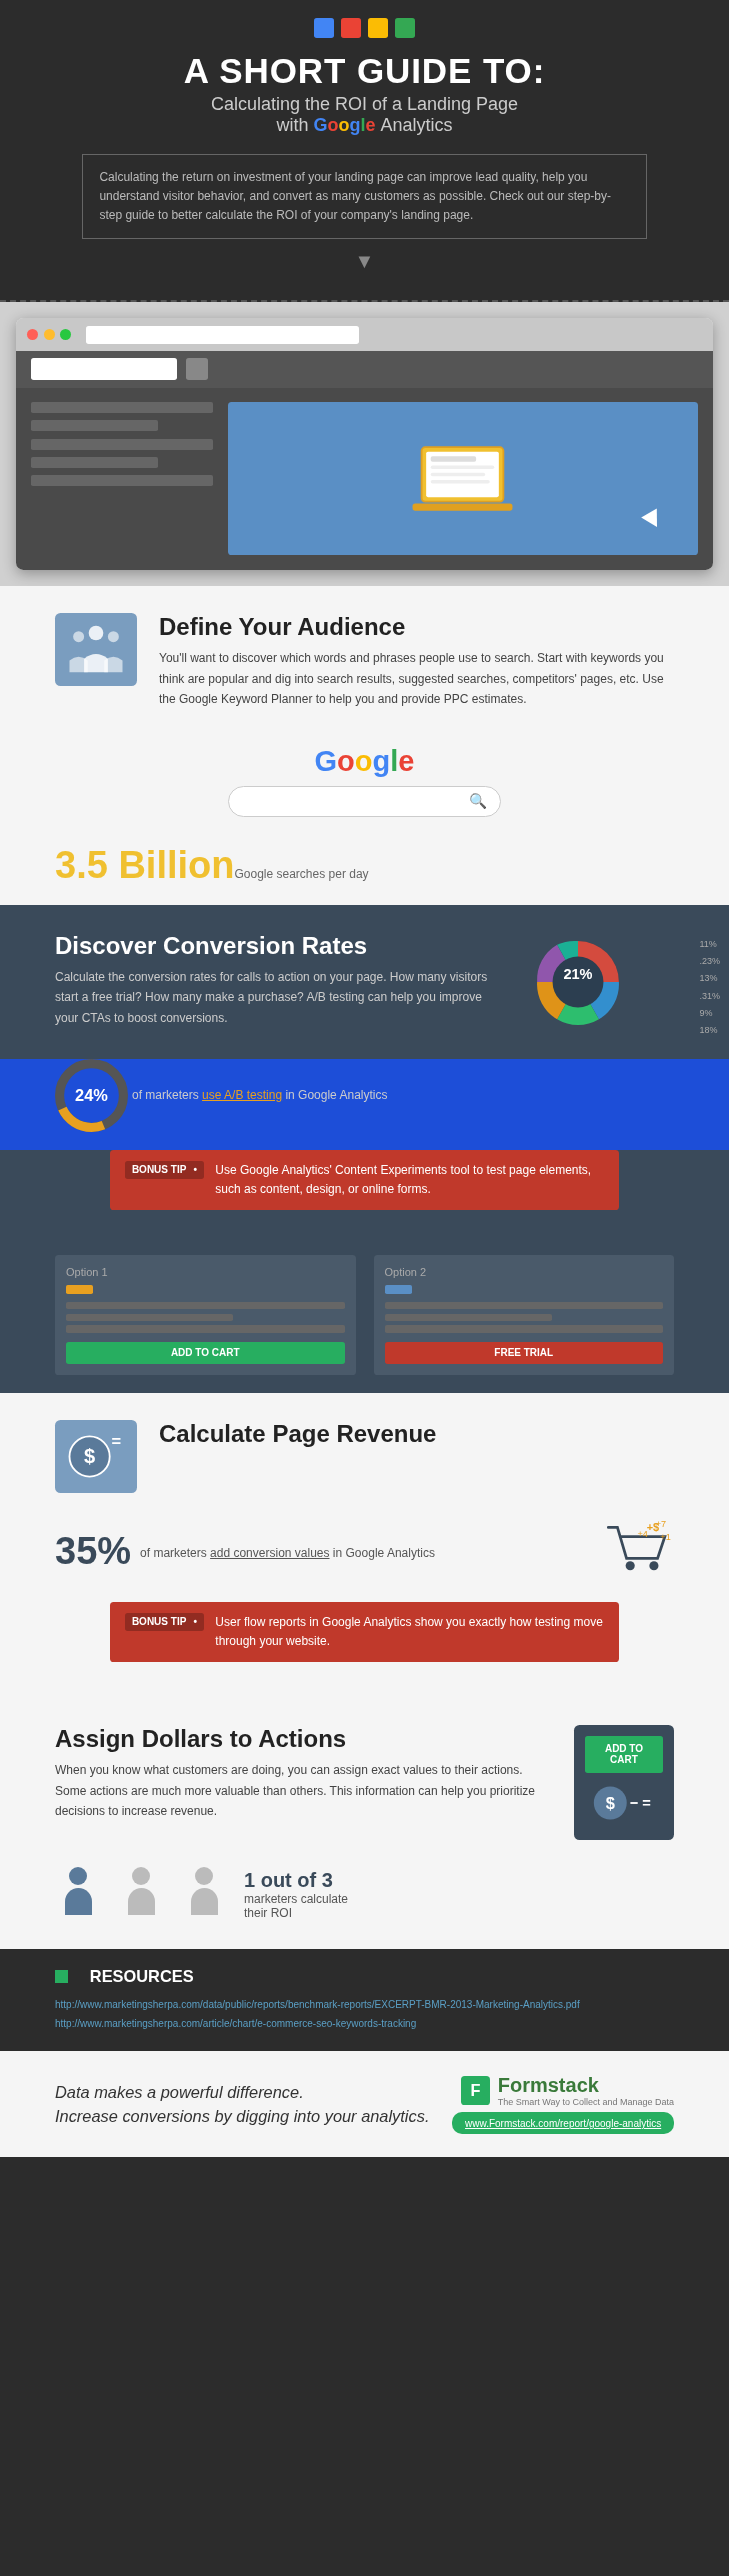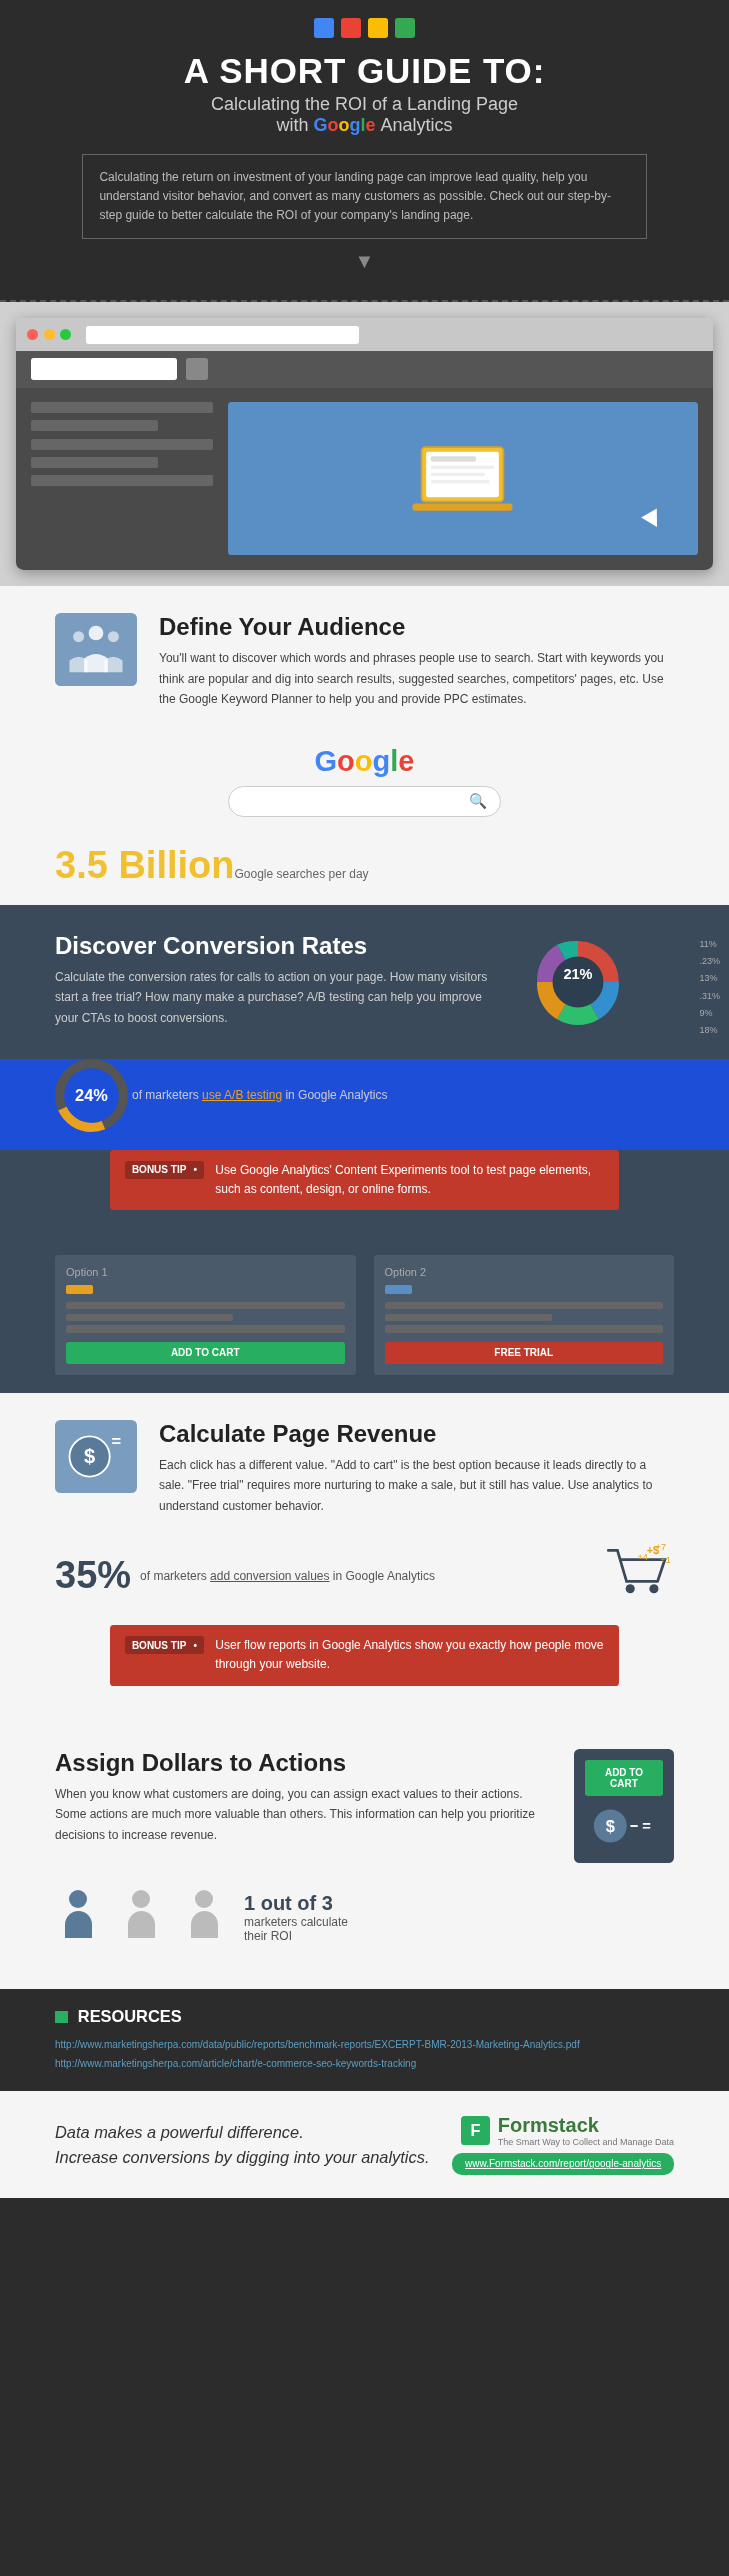--- a/index.html
+++ b/index.html
@@ -456,21 +456,21 @@
     }
     .section-assign p {
       font-size: 12px;
       line-height: 1.7;
       color: #444;
     }
 
     
     .marketers-row {
       background: #f5f5f5;
-      padding: 0 55px 44px;
+      padding: 0 55px 27px;
       display: flex;
       align-items: center;
       gap: 17px;
     }
     .person-icon {
       width: 46px;
       height: 55px;
       display: flex;
       flex-direction: column;
       align-items: center;
@@ -499,21 +499,21 @@
     }
 
     
     .resources-section {
       background: #2c2c2c;
       padding: 18px 55px;
     }
     .resources-title {
       display: flex;
       align-items: center;
-      gap: 10px;
+      gap: 22px;
       margin-bottom: 9px;
     }
     .resources-square {
       width: 12.8px; height: 12.8px;
       background: #27ae60;
     }
     .resources-title span {
       color: #fff;
       font-size: 16.4px;
       font-weight: bold;
@@ -766,21 +766,20 @@
   <div class="section-revenue">
     <div class="dollar-icon-box">
       <svg width="64" height="55" viewBox="0 0 70 60" style="font-size:30px">
         <circle cx="28" cy="30" r="22" fill="#5a7a9a" stroke="#fff" stroke-width="2"></circle>
         <text x="28" y="37" text-anchor="middle" fill="#fff" font-size="22" font-weight="bold">$</text>
         <text x="52" y="20" fill="#fff" font-size="18" font-weight="bold">=</text>
       </svg>
     </div>
     <div>
       <h3>Calculate Page Revenue</h3>
-      <p>Each click has a different value. "Add to cart" is the best option because it leads directly to a sale. "Free trial" requires more nurturing to make a sale, but it still has value. Use analytics to understand customer behavior.</p>
     </div>
   </div>
 
   <div class="stat-row-2">
     <span class="stat-big-2">35%</span>
     <div>
       <span class="stat-text-2">of marketers </span><a href="#" class="stat-text-2">add conversion values</a><span class="stat-text-2"> in Google Analytics</span>
     </div>
 
     <div class="cart-icon">
@@ -796,21 +795,21 @@
     </div>
   </div>
 
   <div class="bonus-tip-wrapper-light">
     <div class="bonus-tip-2">
       <div class="bonus-badge">
         <span>BONUS TIP</span>
         <br>
         <span>•</span>
       </div>
-      <div class="bonus-tip-text">User flow reports in Google Analytics show you exactly how people move through your website.</div>
+      <div class="bonus-tip-text">User flow reports in Google Analytics show you exactly how testing move through your website.</div>
     </div>
   </div>
 
   <div class="section-assign">
     <div style="flex:1;">
       <h3>Assign Dollars to Actions</h3>
       <p>When you know what customers are doing, you can assign exact values to their actions. Some actions are much more valuable than others. This information can help you prioritize decisions to increase revenue.</p>
     </div>
 
     <div style="width:100px;flex-shrink:0;">

